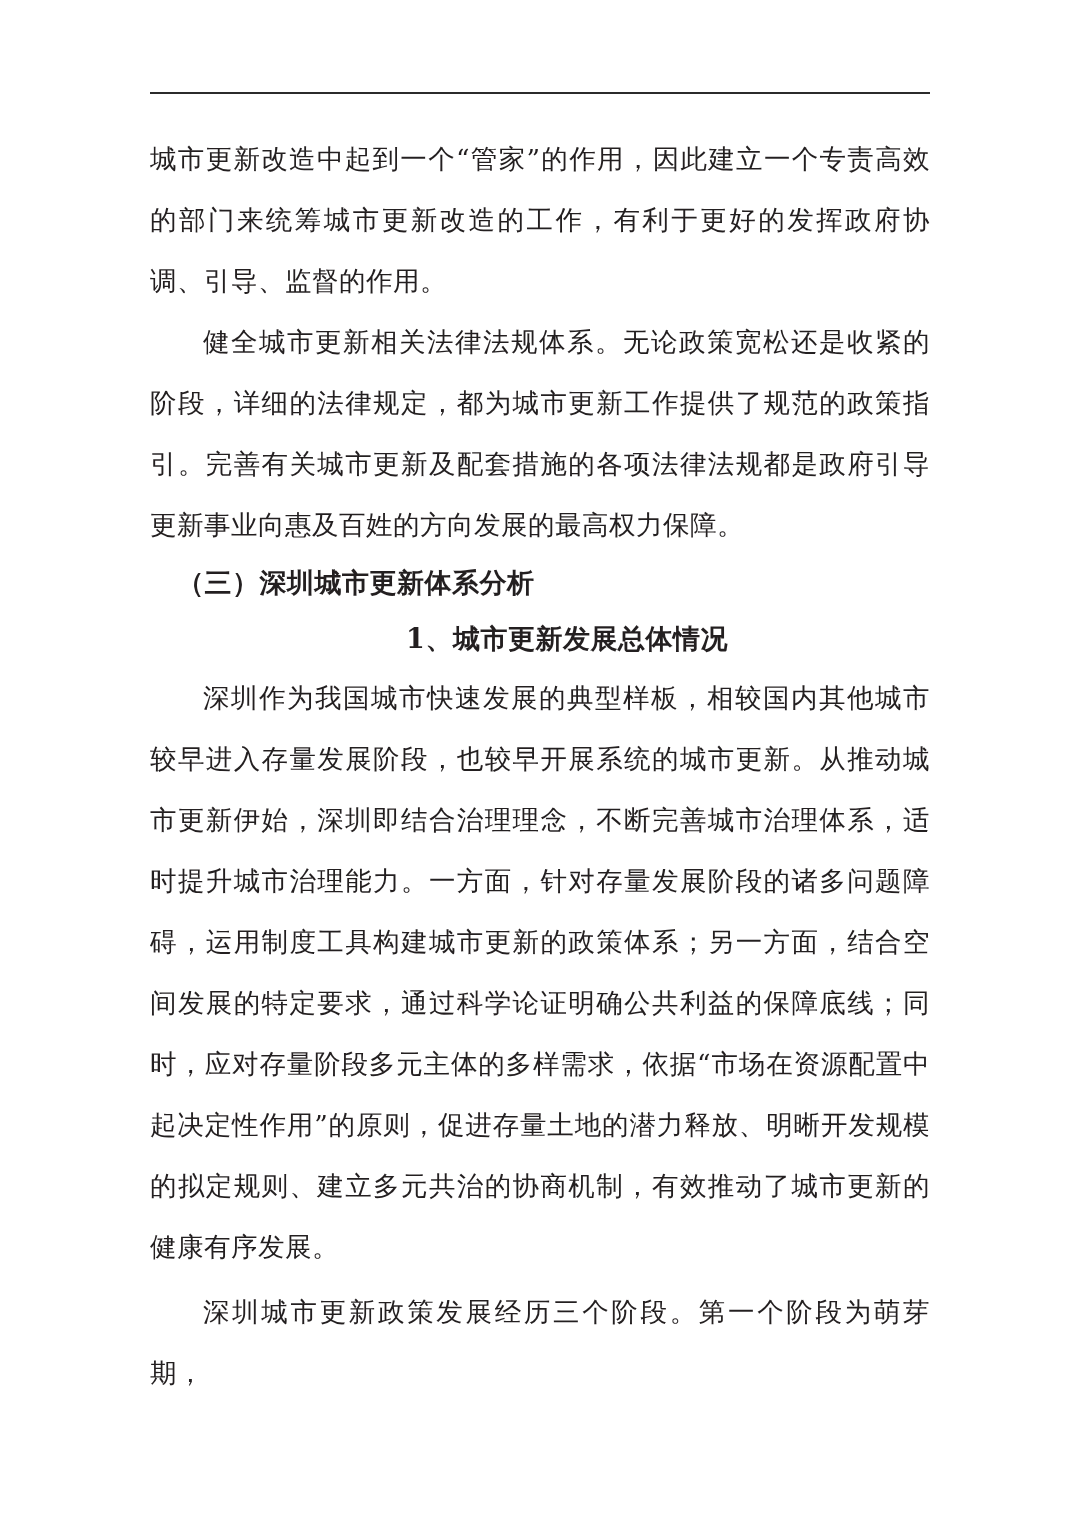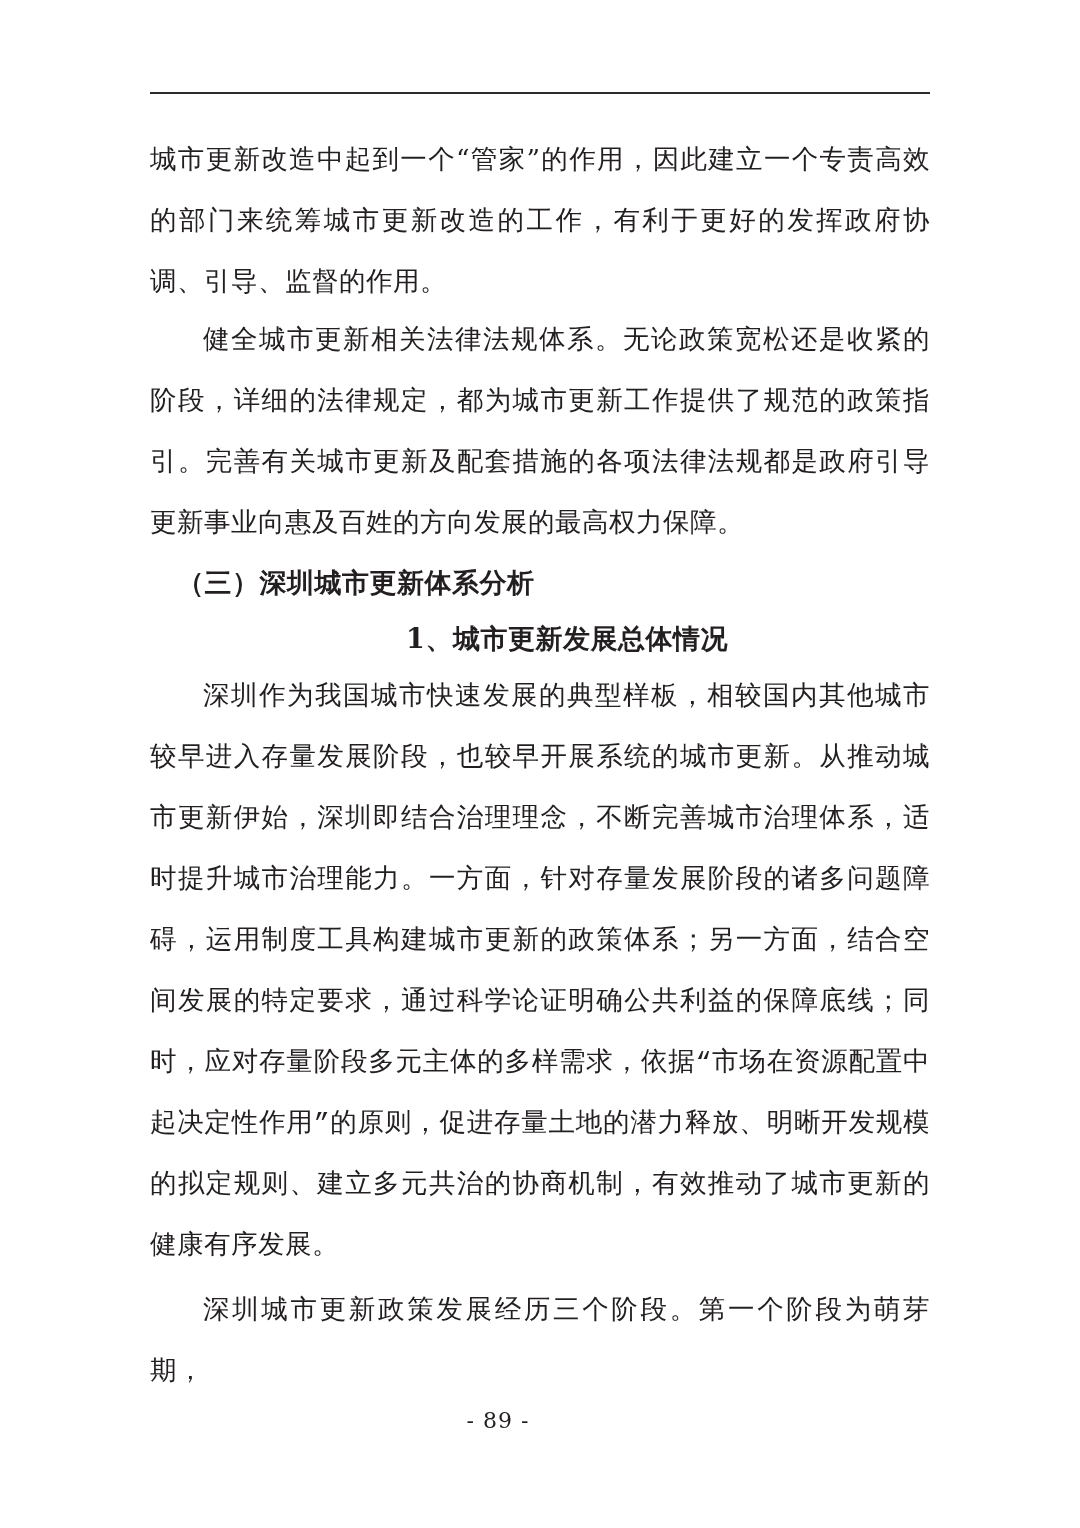--- a/index.html
+++ b/index.html
@@ -34,21 +34,20 @@
     font-size: 26.5px;
     line-height: 61px;
     letter-spacing: 0.5px;
     text-align: justify;
     text-justify: inter-ideograph;
     margin: 0;
     text-indent: 0;
   }
   .para.indent {
     text-indent: 2em;
-    font-family: Liberation Mono, monospace;
   }
   .heading {
     font-size: 27px;
     line-height: 56px;
     font-weight: bold;
     margin: 0;
     letter-spacing: 0.5px;
   }
   .heading.h-level1 {
     text-indent: 1em;
@@ -91,15 +90,14 @@
 
     <p class="para indent">深圳作为我国城市快速发展的典型样板，相较国内其他城市较早进入存量发展阶段，也较早开展系统的城市更新。从推动城市更新伊始，深圳即结合治理理念，不断完善城市治理体系，适时提升城市治理能力。一方面，针对存量发展阶段的诸多问题障碍，运用制度工具构建城市更新的政策体系；另一方面，结合空间发展的特定要求，通过科学论证明确公共利益的保障底线；同时，应对存量阶段多元主体的多样需求，依据“市场在资源配置中起决定性作用”的原则，促进存量土地的潜力释放、明晰开发规模的拟定规则、建立多元共治的协商机制，有效推动了城市更新的健康有序发展。</p>
 
     <div class="spacer-sm"></div>
 
 
     <p class="para indent">深圳城市更新政策发展经历三个阶段。第一个阶段为萌芽期，</p>
 
   </div>
 
-  <div class="page-number">- 89 -</div>
 
 </div>
 
 </body></html>

